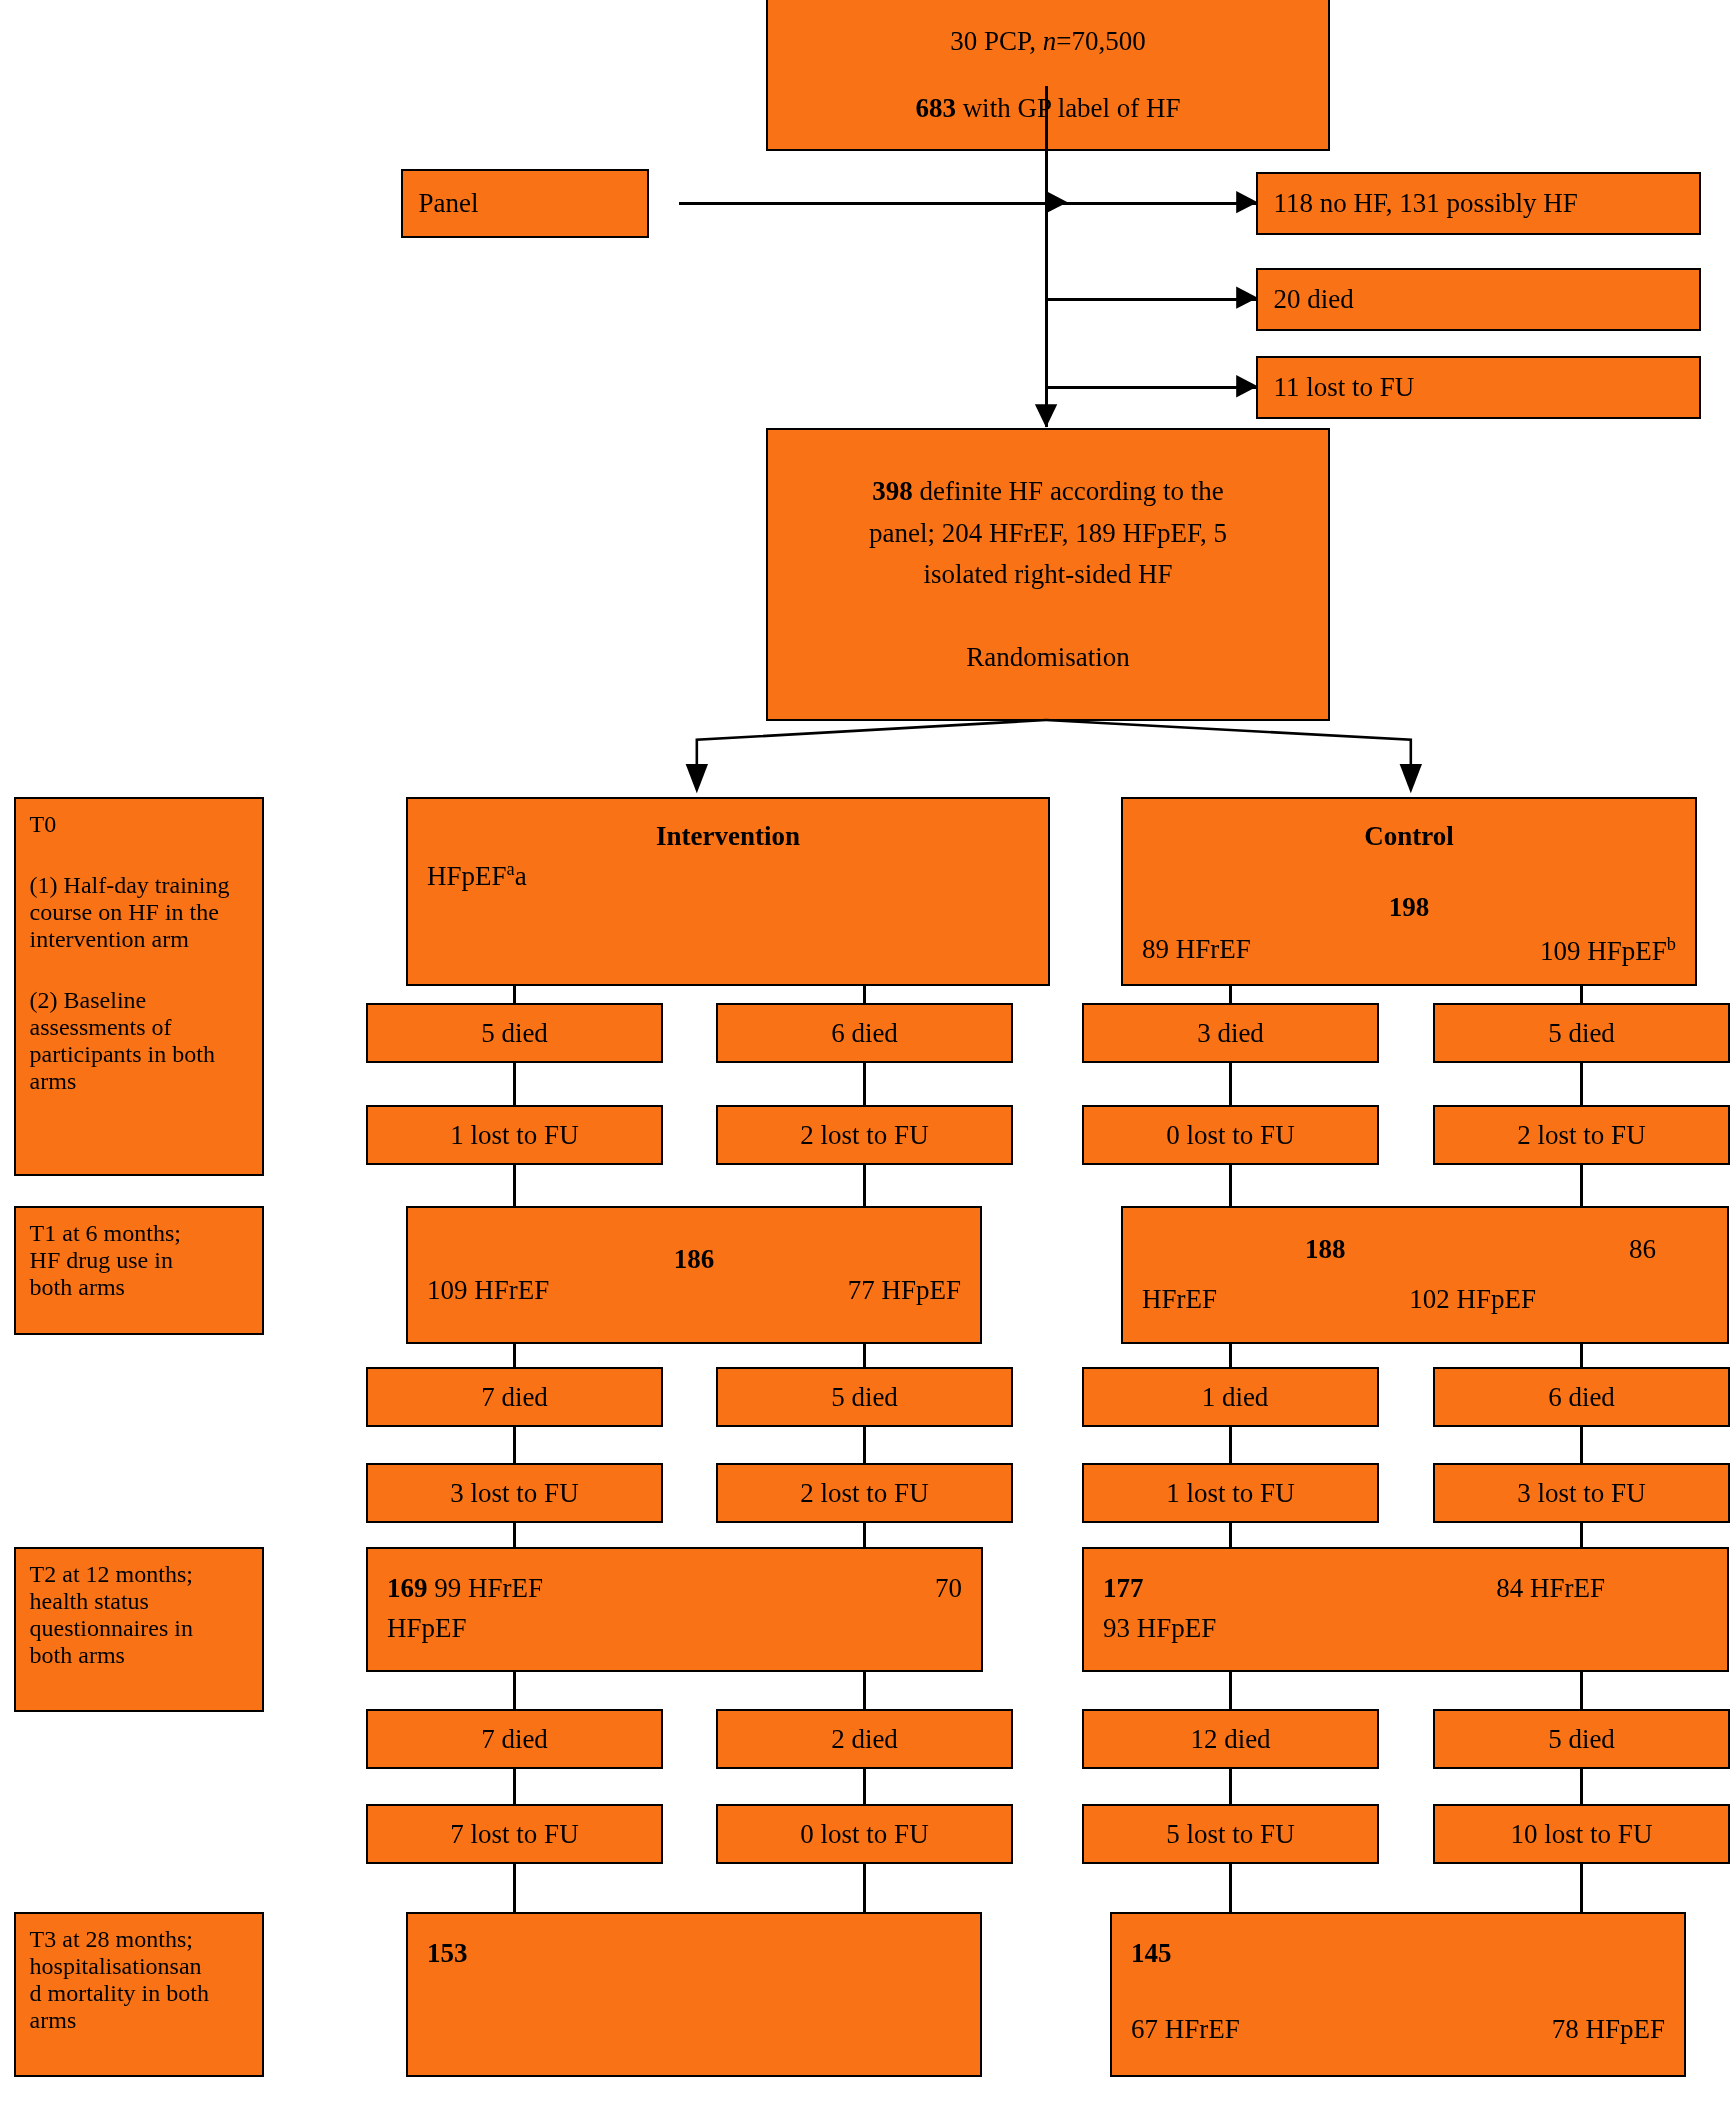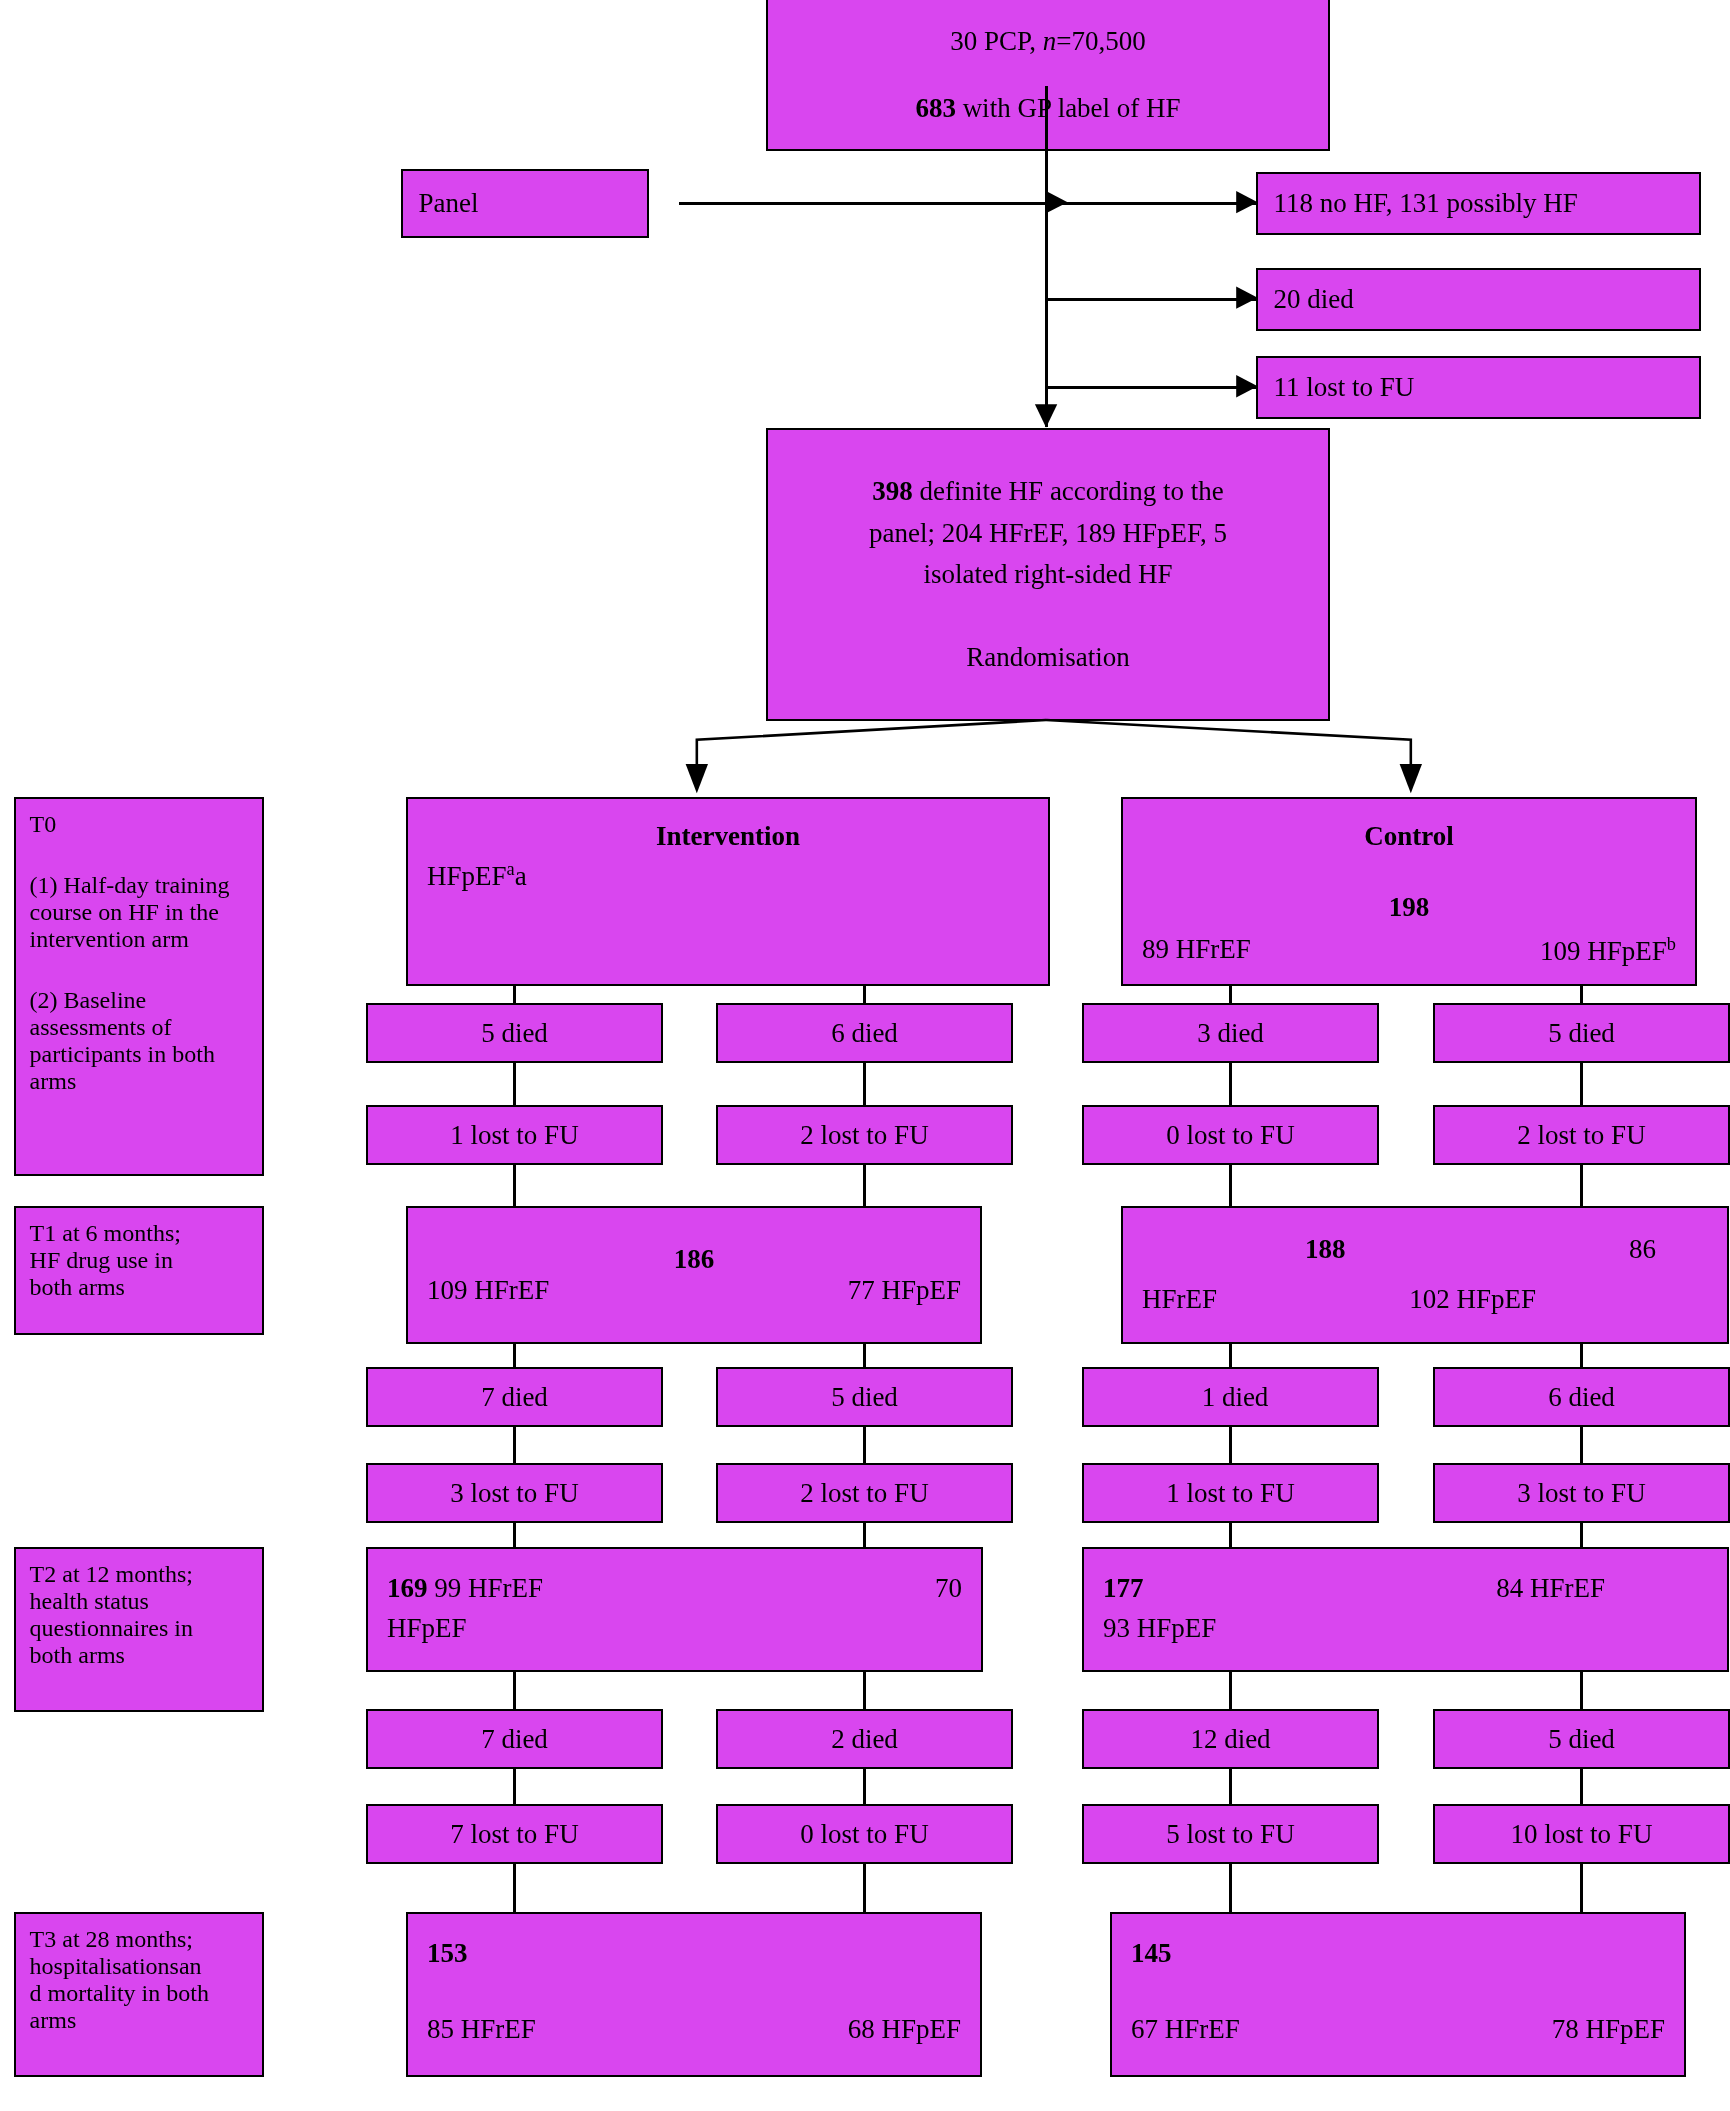--- a/index.html
+++ b/index.html
@@ -1,17 +1,17 @@
 <!DOCTYPE html>
 <html style="font-size:13.8px"><head>
 <meta charset="utf-8">
 <style>
   html,body{margin:0;padding:0;background:#ffffff;}
   body{width:1730px;height:2111px;position:relative;font-family:"Liberation Serif",serif;color:#000;}
-  .box{position:absolute;border:2.2px solid #000;background:#d946ef;box-sizing:border-box;
+  .box{position:absolute;border:2.2px solid #000;background:#f97316;box-sizing:border-box;
        display:flex;flex-direction:column;align-items:center;justify-content:center;text-align:center;}
   .box.left{align-items:flex-start;text-align:left;}
   .line{position:absolute;background:#000;}
   .hl{height:2.6px;}
   .vl{width:2.6px;}
   b{font-weight:bold;}
   .fs28{font-size:24px;}
   .fs31{font-size:27px;}
   sup{font-size:0.68em;vertical-align:super;}
   .row{display:flex;width:100%;justify-content:space-between;box-sizing:border-box;}
@@ -162,24 +162,20 @@
 </div>
 <div class="box" style="left:366px;top:1804px;width:297px;height:60px;">
   <span class="fs31">7 lost to FU</span>
 </div>
 <div class="box" style="left:716px;top:1804px;width:297px;height:60px;">
   <span class="fs31">0 lost to FU</span>
 </div>
 
 <div class="box" style="left:406px;top:1912px;width:576px;height:165px;padding:0 19px;justify-content:flex-start;">
   <div class="fs31" style="font-weight:bold;align-self:flex-start;margin-top:24px;">153</div>
-  <div class="row fs31" style="margin-top:45px;">
-    <span>85 HFrEF</span>
-    <span>68 HFpEF</span>
-  </div>
 </div>
 
 <div class="line vl" style="left:513px;top:986px;height:19px;"></div>
 <div class="line vl" style="left:863px;top:986px;height:19px;"></div>
 <div class="line vl" style="left:513px;top:1062px;height:45px;"></div>
 <div class="line vl" style="left:863px;top:1062px;height:45px;"></div>
 <div class="line vl" style="left:513px;top:1163px;height:45px;"></div>
 <div class="line vl" style="left:863px;top:1163px;height:45px;"></div>
 <div class="line vl" style="left:513px;top:1342px;height:27px;"></div>
 <div class="line vl" style="left:863px;top:1342px;height:27px;"></div>

